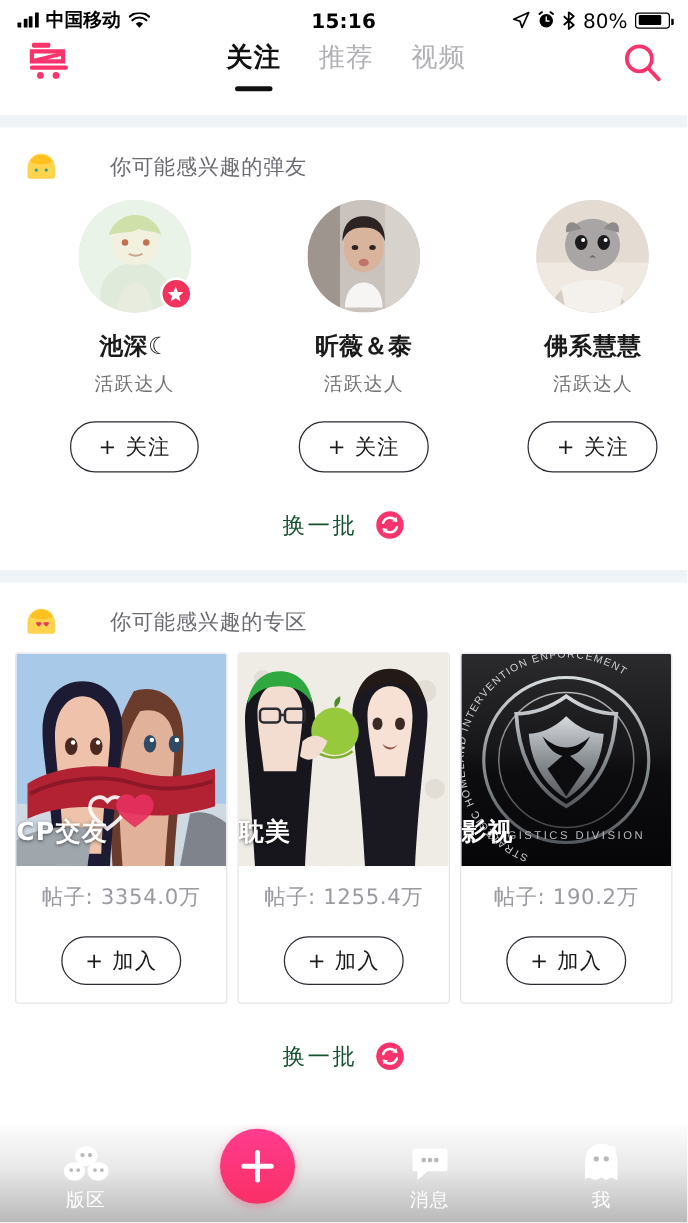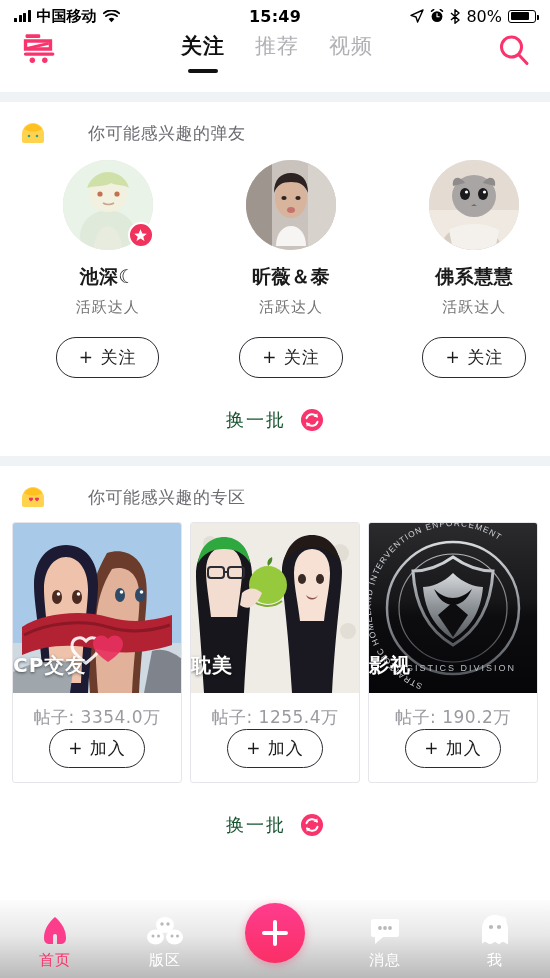--- a/index.html
+++ b/index.html
@@ -102,21 +102,21 @@
   }
   .zone-img {
     width: 100%; height: 170px; position: relative; overflow: hidden;
   }
   .zone-cap {
     position: absolute; left: 0; right: 0; bottom: 14px; 
     color: #fff; font-size: 20px; font-weight: bold; letter-spacing: 1px;
     text-shadow: 0 1px 3px rgba(0,0,0,.55);
   }
   .zone-count { margin-top: 13px; font-size: 17px; color: #9a9aa1; letter-spacing: .5px; }
-  .zone .btn-outline { margin-top: 0; padding: 7px 18px; font-size: 17px; }
+  .zone .btn-outline { margin-top: 20px; padding: 7px 18px; font-size: 17px; }
 
   
   .bottomnav {
     position: absolute; left: 0; bottom: 0; width: 100%; height: 78px;
     background: linear-gradient(to bottom, #fcfcfc 0%, #e8e8e8 45%, #b9b9b9 100%);
     display: flex; align-items: flex-end; padding-bottom: 8px;
   }
   .nav-item {
     flex: 1 1 0; display: flex; flex-direction: column; align-items: center;
     gap: 5px; position: relative;
@@ -151,21 +151,21 @@
           <i></i>
           <i></i>
         </span>
       <span class="carrier">中国移动</span>
       <svg width="17" height="13" viewBox="0 0 17 13">
         <path d="M8.5 12.2 5.6 8.9a4.4 4.4 0 0 1 5.8 0z" fill="#000"></path>
         <path d="M2.9 6.2a8.3 8.3 0 0 1 11.2 0" stroke="#000" stroke-width="1.7" fill="none" stroke-linecap="round"></path>
         <path d="M.7 3.3a11.6 11.6 0 0 1 15.6 0" stroke="#000" stroke-width="1.7" fill="none" stroke-linecap="round"></path>
       </svg>
     </div>
-    <div class="sb-center">15:49</div>
+    <div class="sb-center">15:16</div>
     <div class="sb-right">
       <svg width="14" height="14" viewBox="0 0 14 14">
         <path d="M13 1 1 6.4l5 1.6 1.6 5z" fill="none" stroke="#000" stroke-width="1.4" stroke-linejoin="round"></path>
       </svg>
       <svg width="14" height="14" viewBox="0 0 14 14">
         <circle cx="7" cy="7.6" r="5.4" fill="#000"></circle>
         <path d="M1.6 2.2 3.6.6M12.4 2.2 10.4.6" stroke="#000" stroke-width="1.6" stroke-linecap="round"></path>
         <path d="M7 4.6v3.2h2.2" stroke="#fff" stroke-width="1.1" stroke-linecap="round" fill="none"></path>
       </svg>
       <svg width="10" height="15" viewBox="0 0 10 15">
@@ -422,28 +422,20 @@
         <path d="M6.5 10.2A6 6 0 0 1 17 8.6" stroke="#fff" stroke-width="2" fill="none" stroke-linecap="round"></path>
         <path d="M17.5 13.8A6 6 0 0 1 7 15.4" stroke="#fff" stroke-width="2" fill="none" stroke-linecap="round"></path>
         <path d="M17.4 5.3v3.8h-3.8z" fill="#fff"></path>
         <path d="M6.6 18.7v-3.8h3.8z" fill="#fff"></path>
       </svg>
     </div>
   </div>
 
   <div class="bottomnav">
 
-    <div class="nav-item active">
-      <span class="nav-ico">
-        <svg width="34" height="30" viewBox="0 0 34 30">
-          <path d="M17 1c7 6 11 13 11 21 0 4-2 6-6 6h-3v-8a2 2 0 0 0-4 0v8H12c-4 0-6-2-6-6C6 14 10 7 17 1z" fill="#fb3d8c"></path>
-        </svg>
-      </span>
-      <span class="nav-label">首页</span>
-    </div>
 
     <div class="nav-item">
       <span class="nav-ico">
         <svg width="36" height="30" viewBox="0 0 36 30">
           <ellipse cx="18" cy="9" rx="9" ry="8" fill="#fff"></ellipse>
           <ellipse cx="8.5" cy="21" rx="8.5" ry="7.5" fill="#fff"></ellipse>
           <ellipse cx="27.5" cy="21" rx="8.5" ry="7.5" fill="#fff"></ellipse>
           <circle cx="15" cy="8" r="1.7" fill="#b9b9b9"></circle>
             <circle cx="21" cy="8" r="1.7" fill="#b9b9b9"></circle>
           <circle cx="6" cy="20" r="1.5" fill="#b9b9b9"></circle>

